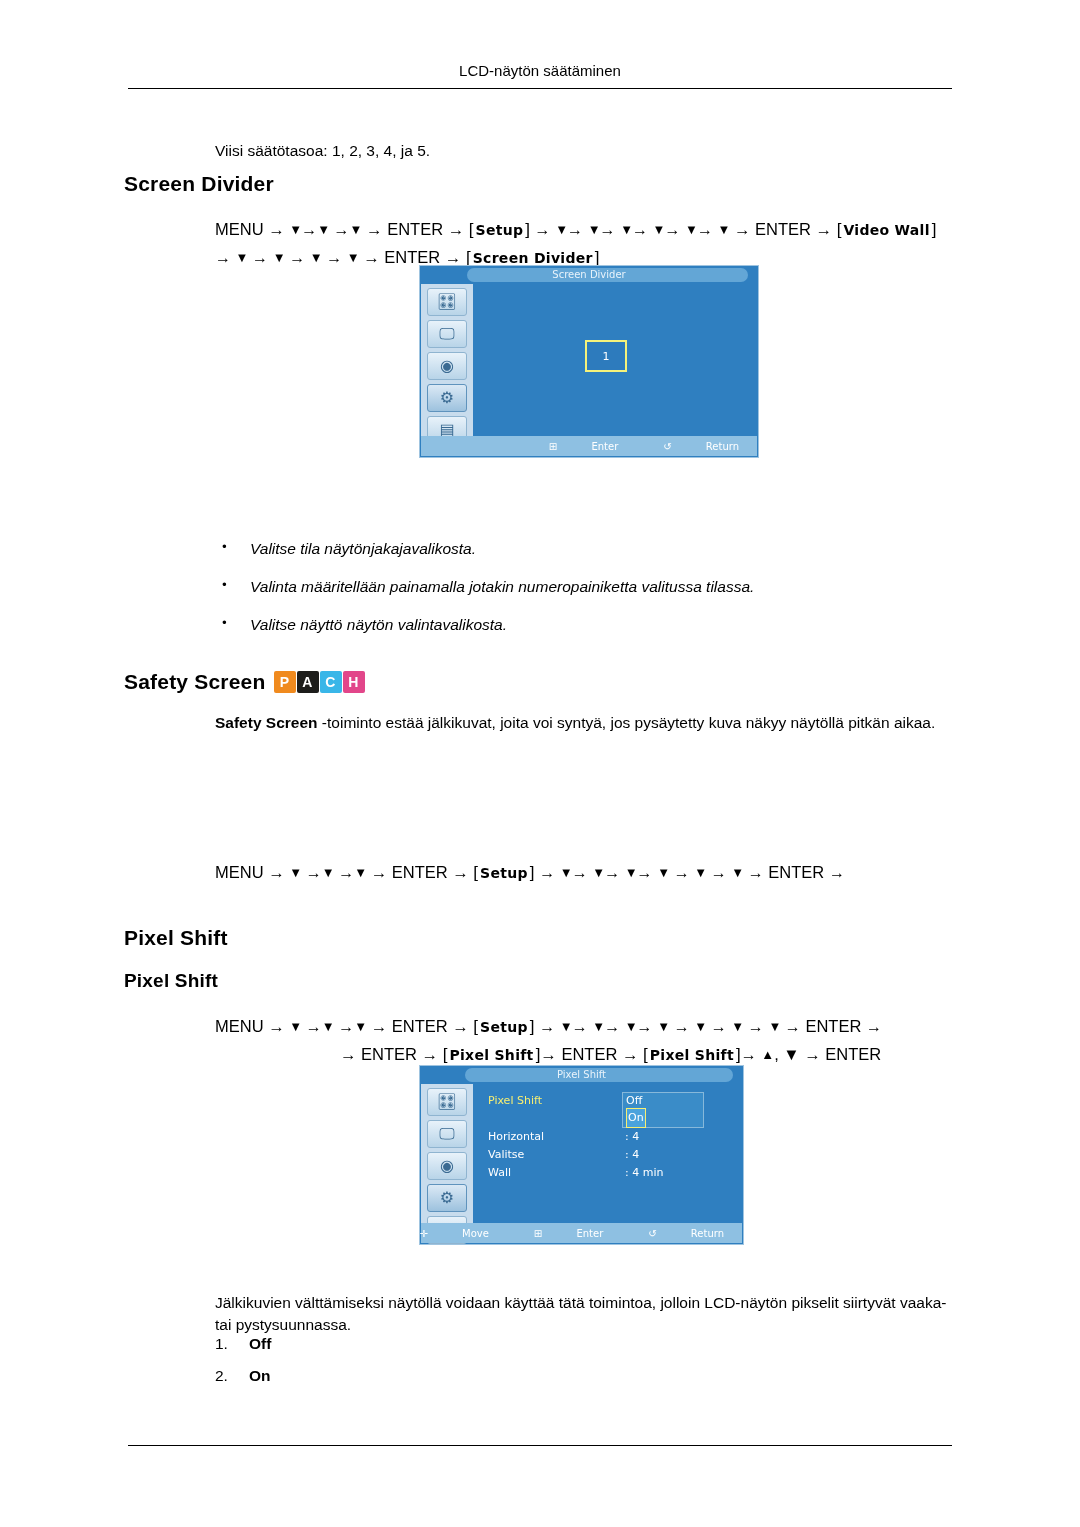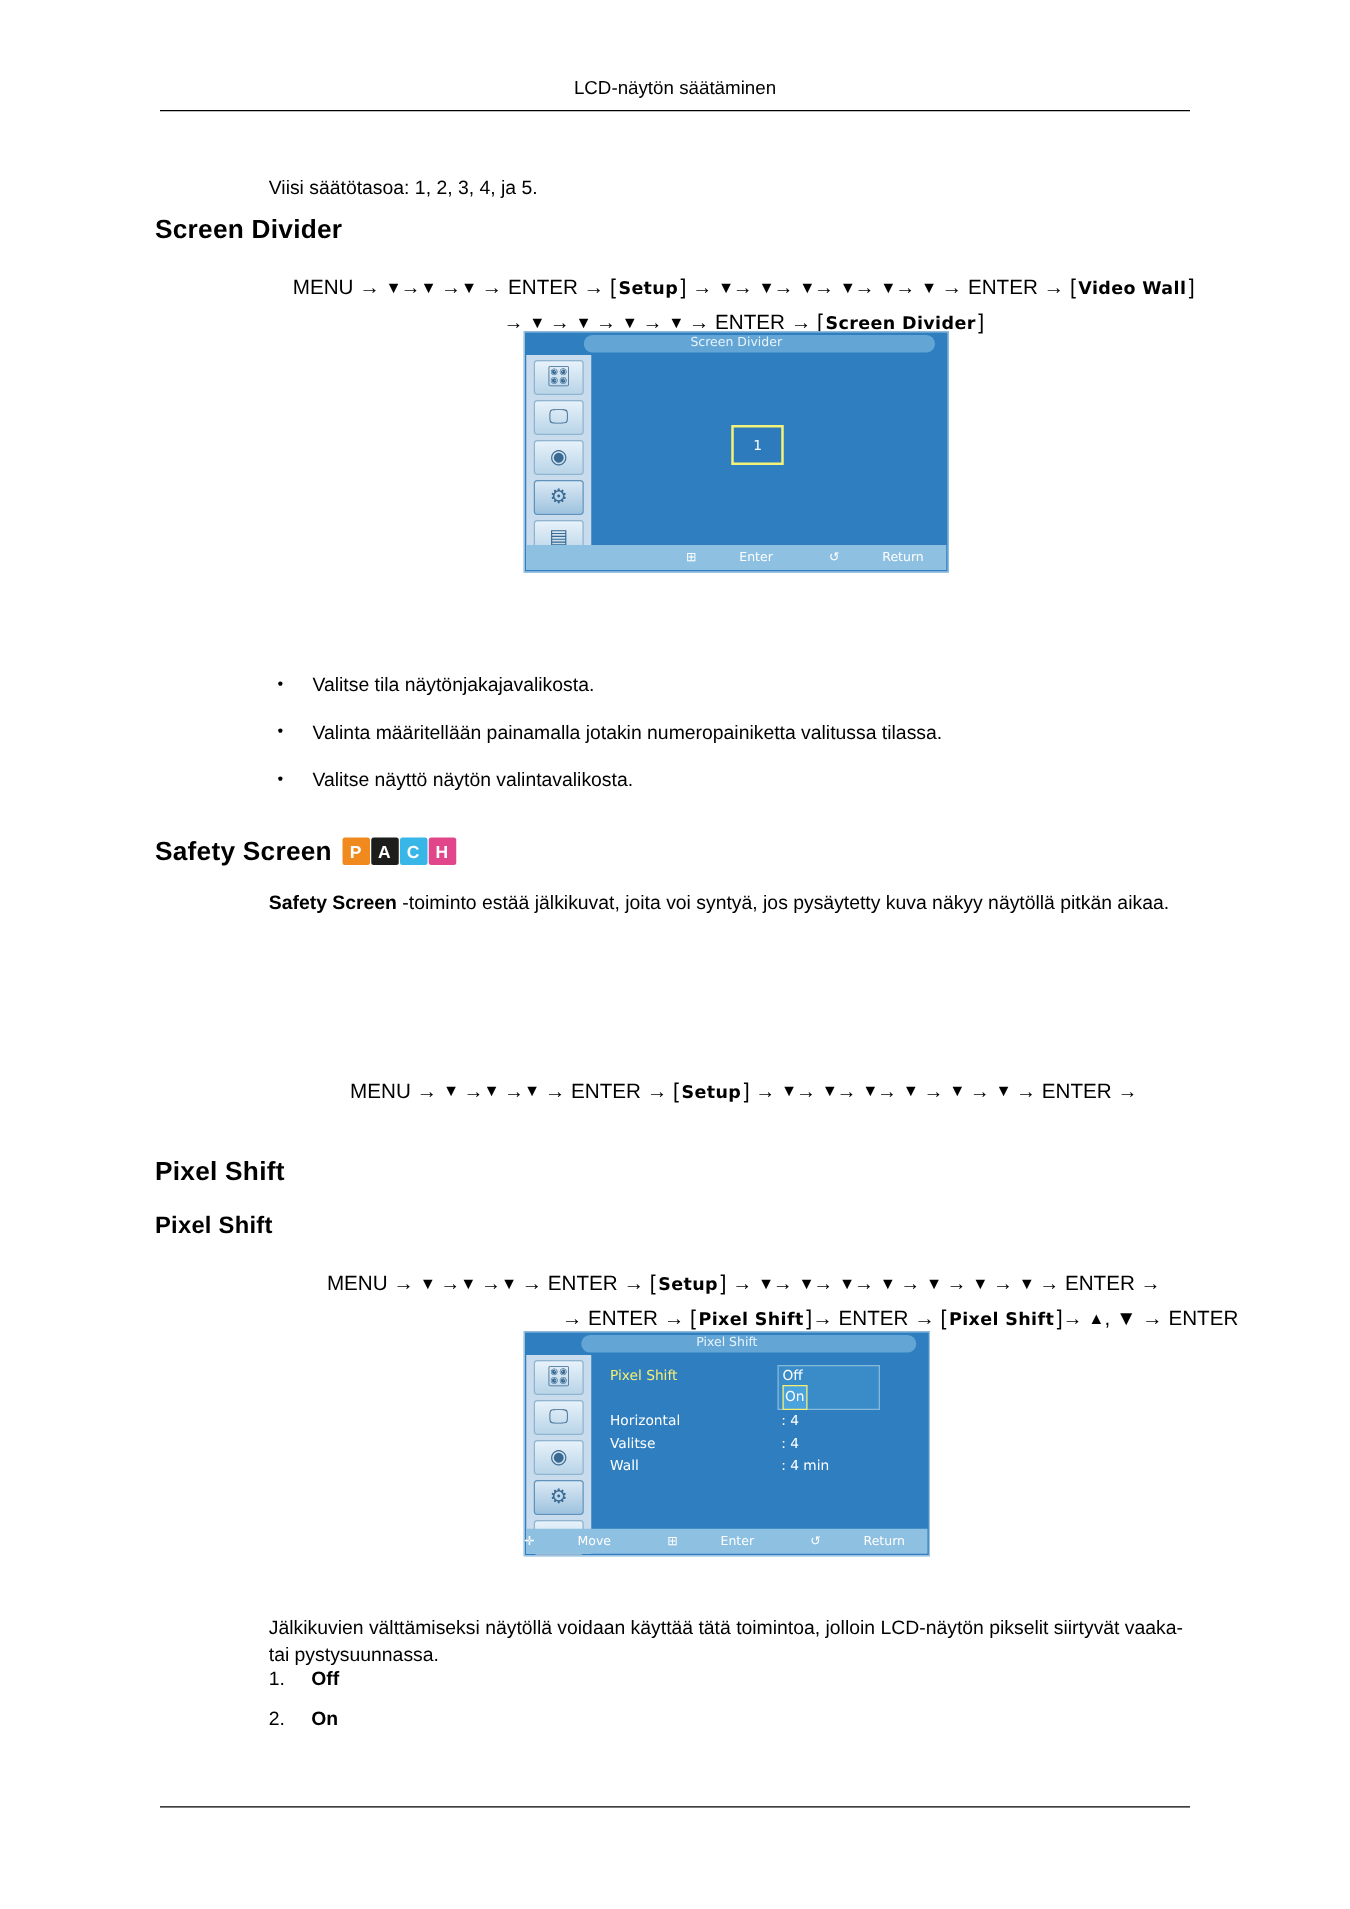--- a/index.html
+++ b/index.html
@@ -65,21 +65,20 @@
     letter-spacing: 0.2px;
   }
 
   .menupath {
     position: absolute;
     left: 215px;
     width: 760px;
     font-size: 16.5px;
     line-height: 1.55;
     white-space: nowrap;
-    text-align: center;
   }
   .menupath .arrow { font-size: 16px; }
   .dn { font-size: 13px; position: relative; top: -1px; letter-spacing: -1px;}
   .up { font-size: 13px; position: relative; top: -1px;}
 
   .boxlabel {
     display: inline-block;
     font-family: "DejaVu Sans", sans-serif;
     font-size: 14px;
     font-weight: bold;
@@ -91,20 +90,21 @@
   ul.bullets {
     margin: 0;
     padding: 0;
     list-style: none;
   }
   ul.bullets li {
     position: relative;
     padding-left: 35px;
     margin-bottom: 20px;
     font-size: 15.5px;
+    font-style: italic;
   }
   ul.bullets li:before {
     content: "\2022";
     position: absolute;
     left: 7px;
     top: -1px;
     font-size: 13px;
   }
 
   

